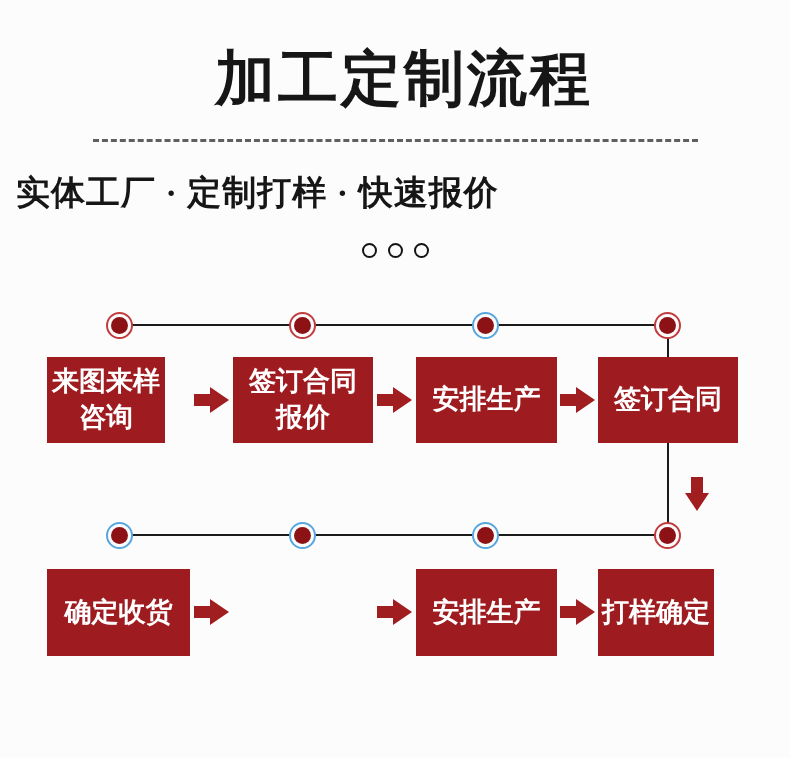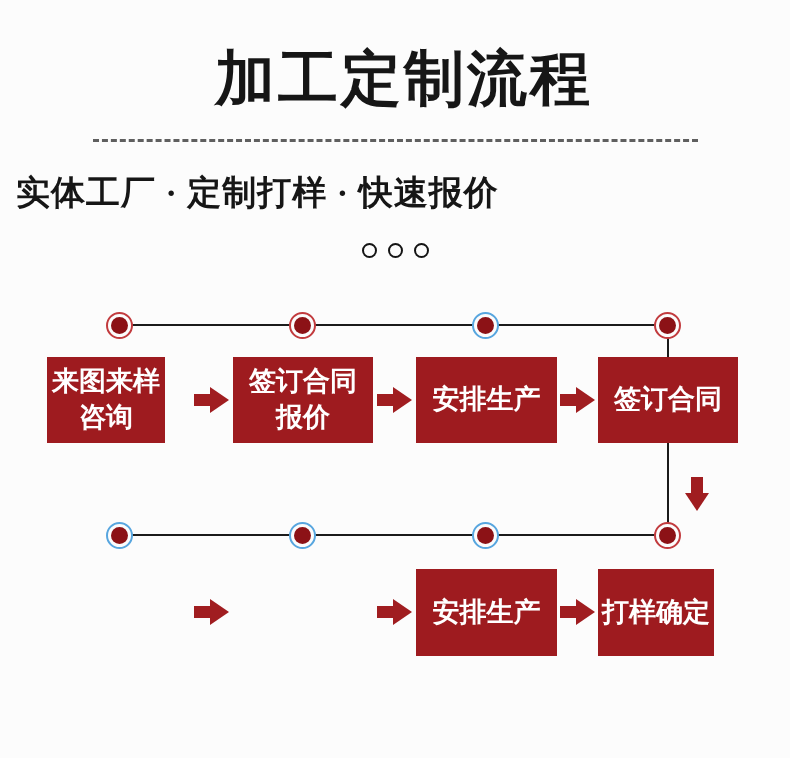--- a/index.html
+++ b/index.html
@@ -153,20 +153,21 @@
     <span class="dot" style="left:289px;top:522px" data-ringcolor="blue">
         <span class="core"></span>
       </span>
     <span class="dot" style="left:472px;top:522px" data-ringcolor="blue">
         <span class="core"></span>
       </span>
     <span class="dot" style="left:654px;top:522px" data-ringcolor="red">
         <span class="core"></span>
       </span>
 
+    <div class="step" style="left:47px;top:569px;width:143px;height:87px">确定收货</div>
     <div class="arrow-r" style="left:194px;top:599px">
       <span class="tail"></span>
         <span class="head"></span>
     </div>
     <div class="arrow-r" style="left:377px;top:599px">
       <span class="tail"></span>
         <span class="head"></span>
     </div>
     <div class="step" style="left:416px;top:569px;width:141px;height:87px">安排生产</div>
     <div class="arrow-r" style="left:560px;top:599px">

